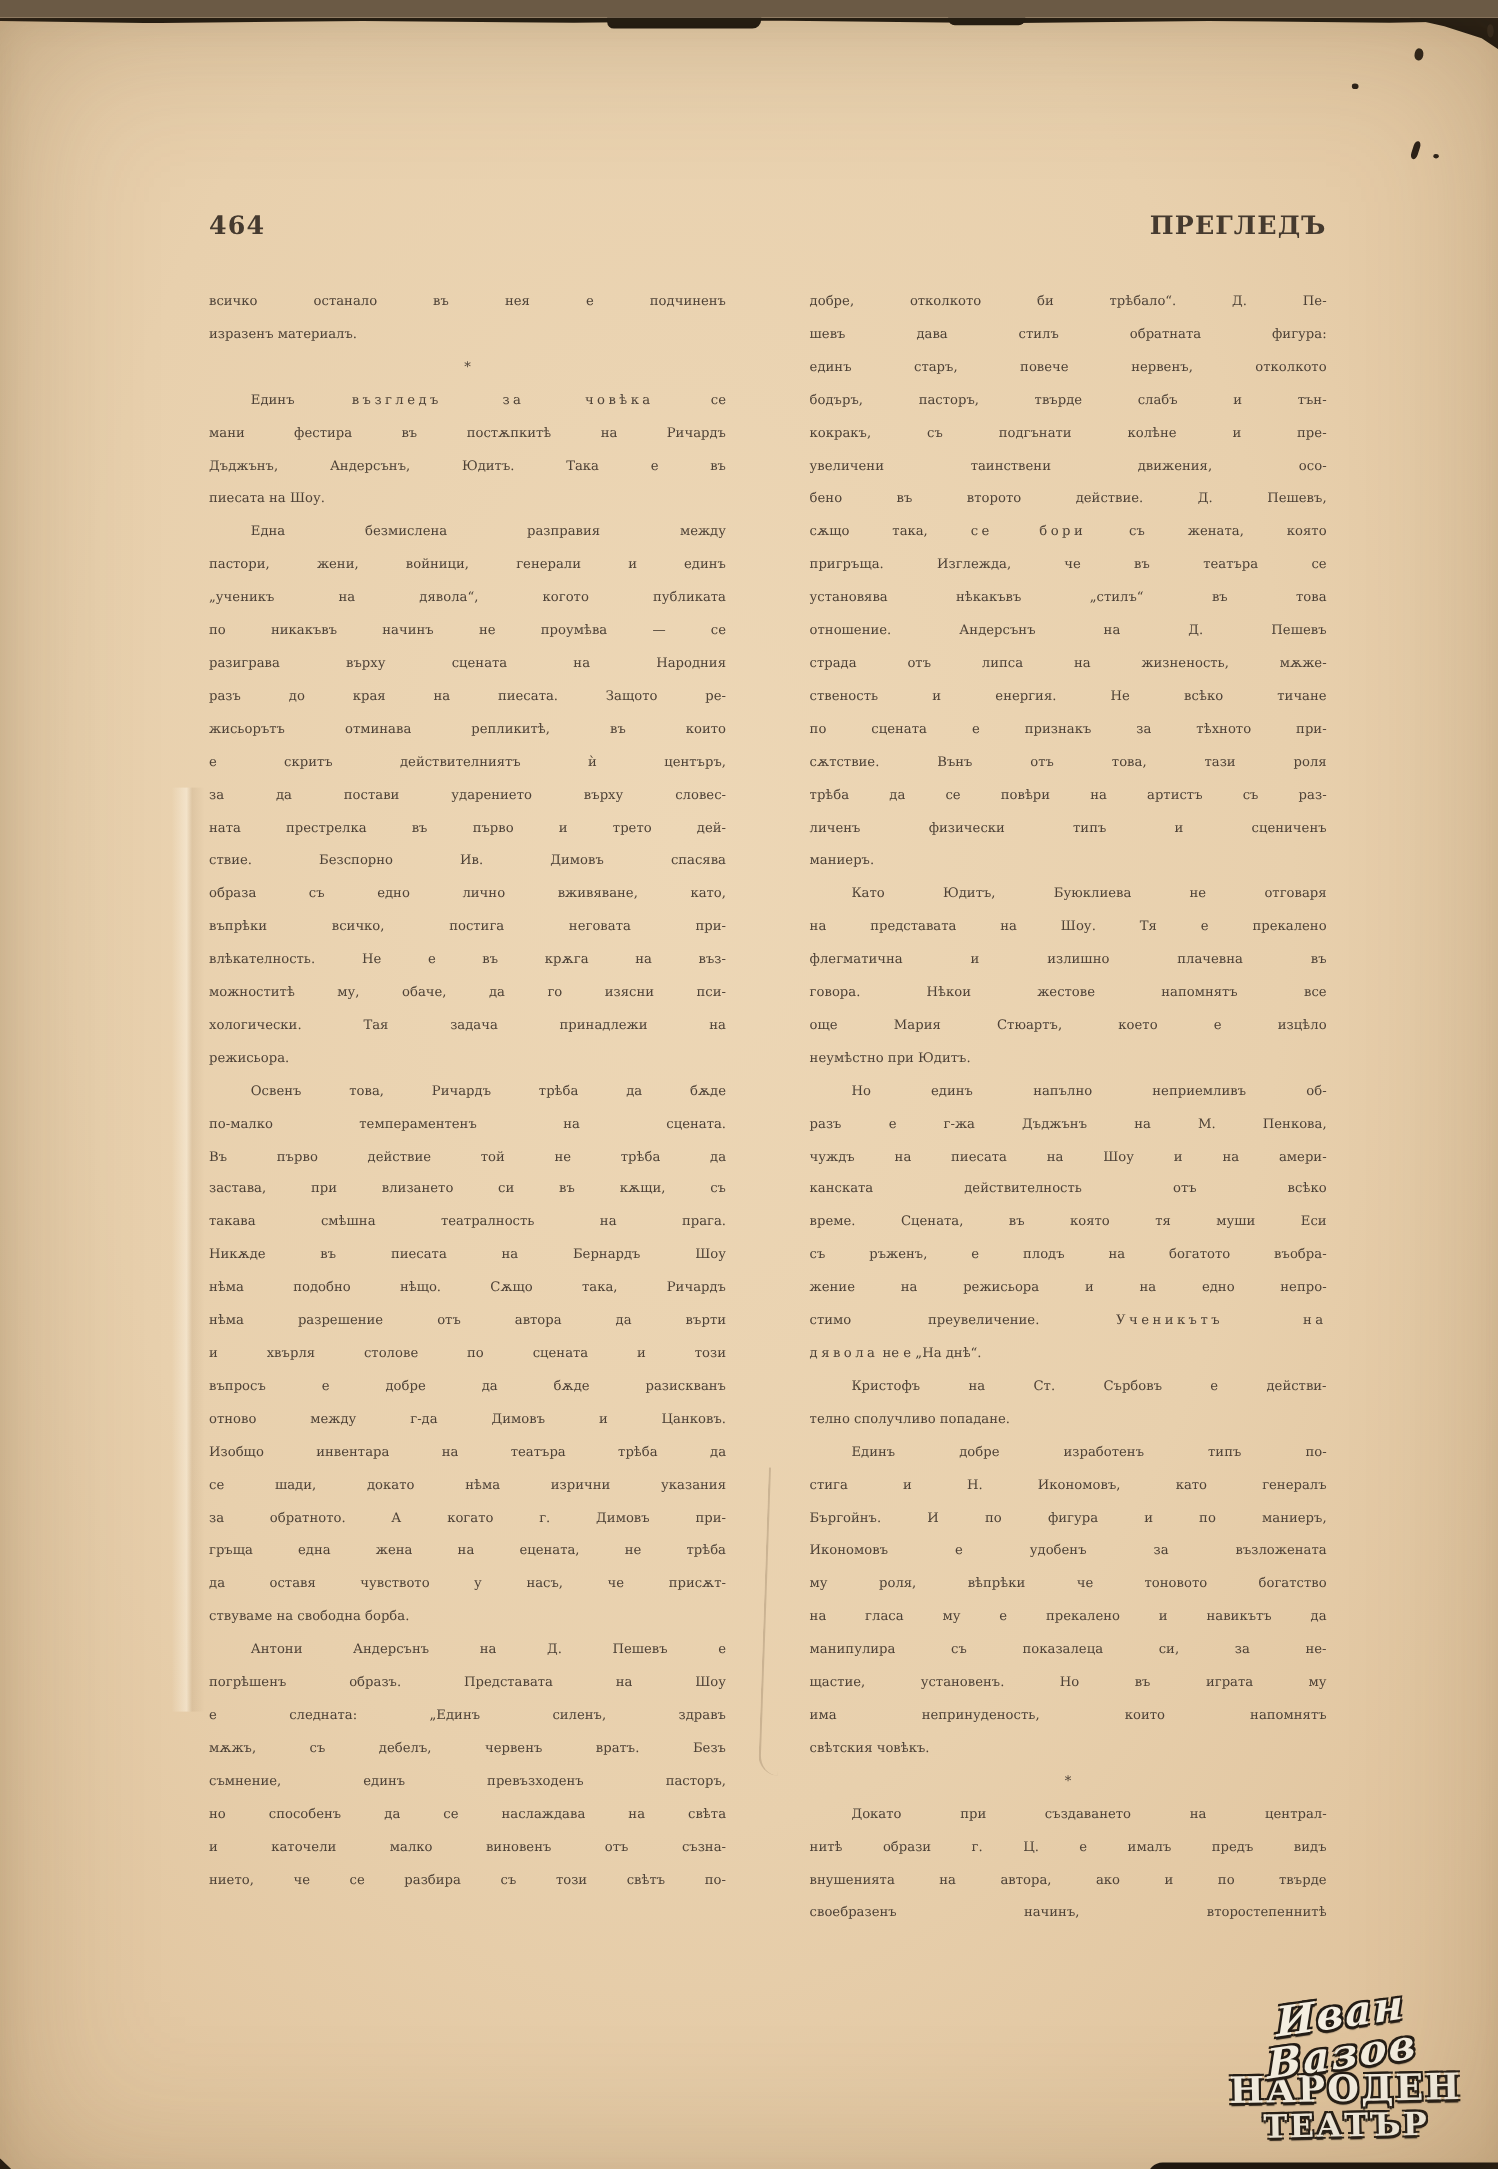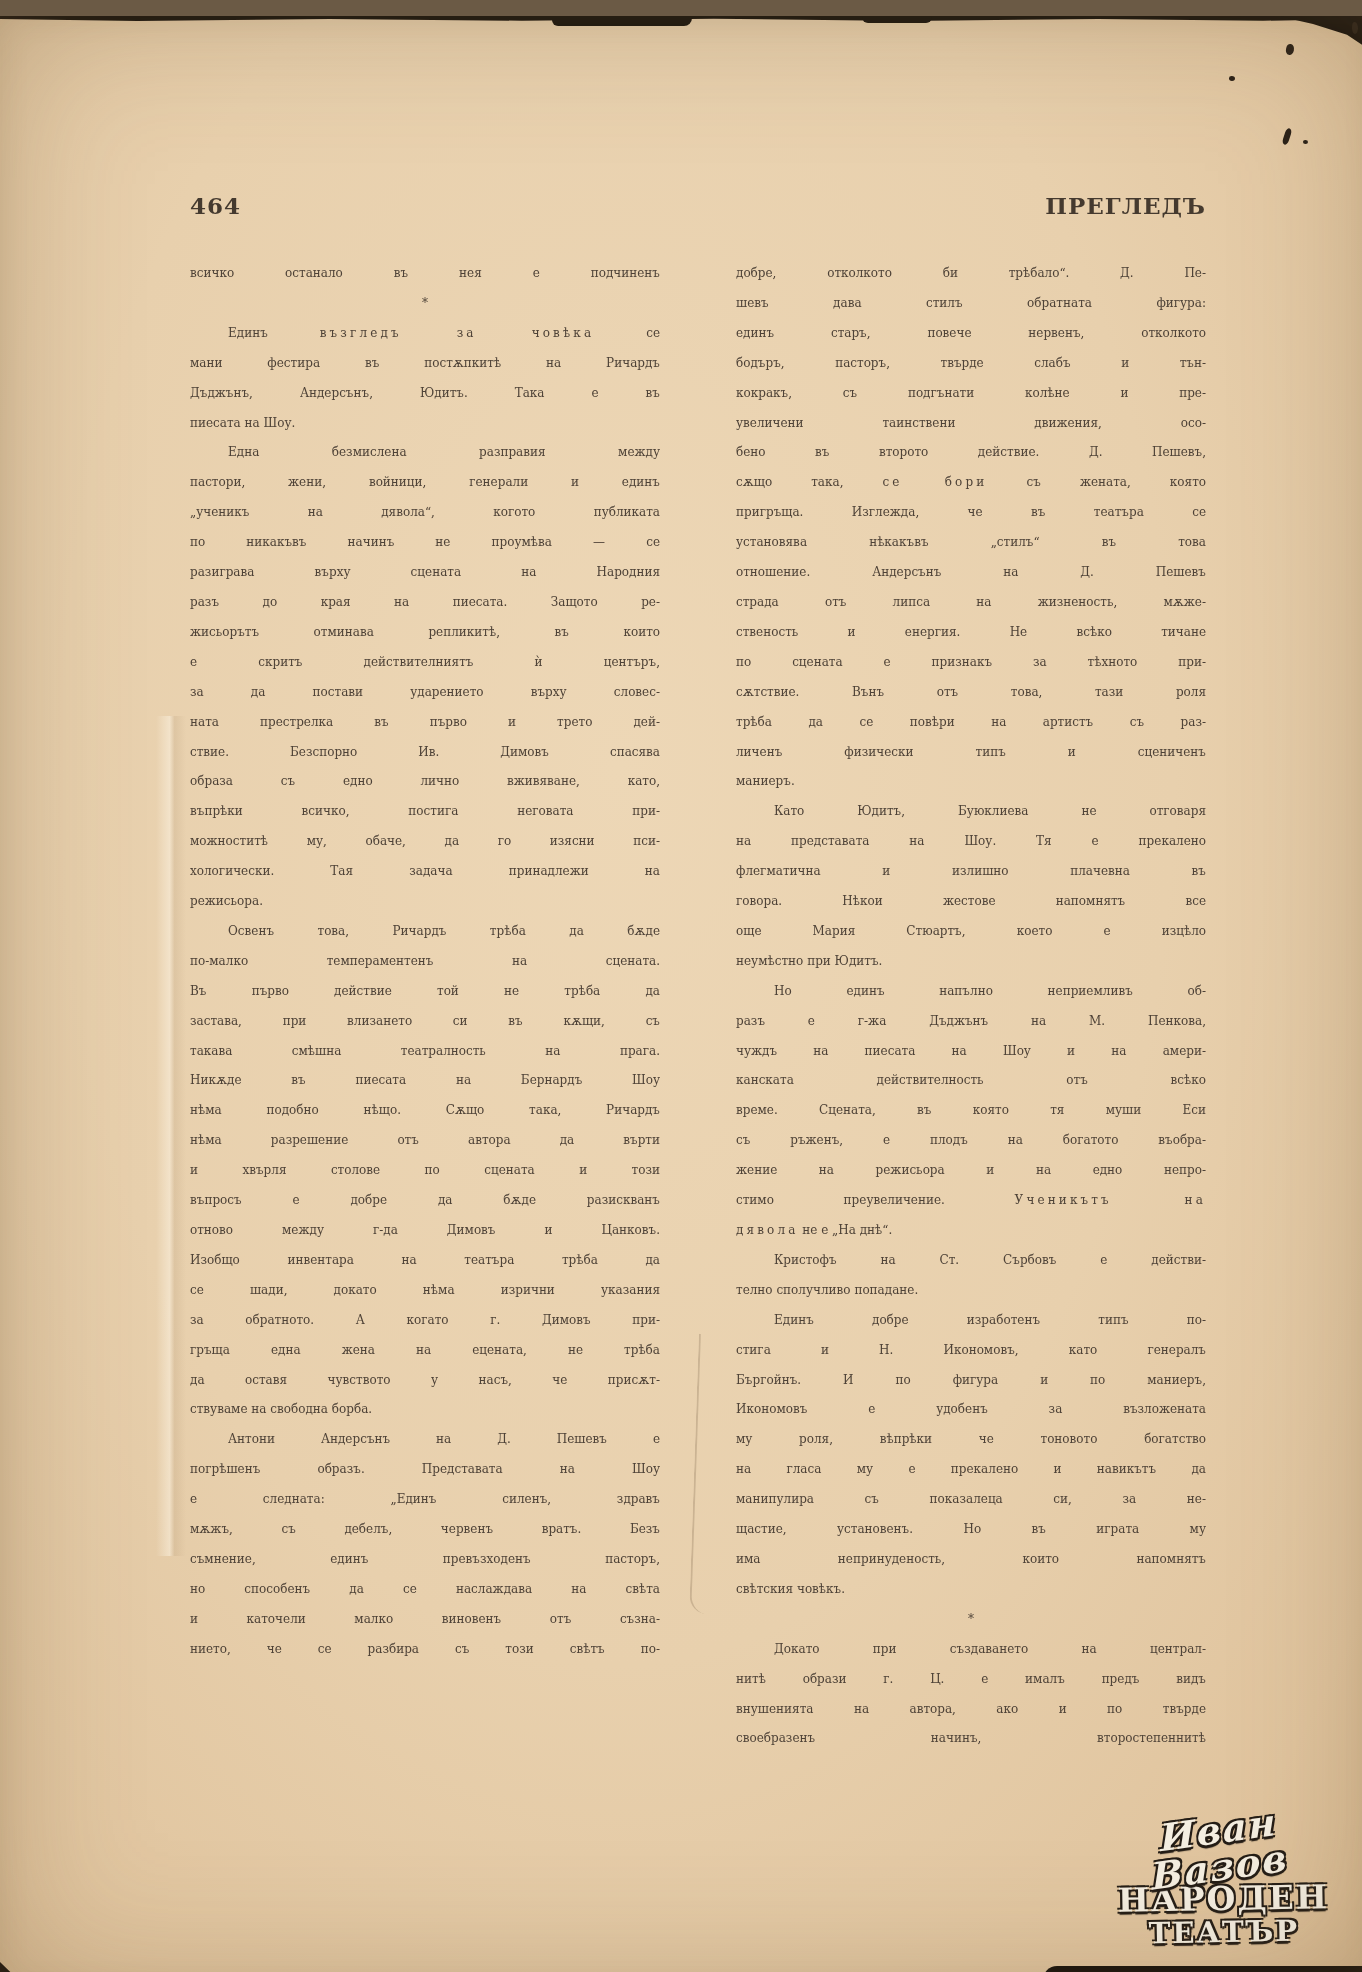--- a/index.html
+++ b/index.html
@@ -101,38 +101,40 @@
   <div class="crease-left"></div>
   <div class="crease-gutter"></div>
 
   <div class="header">
     <span>464</span>
     <span>ПРЕГЛЕДЪ</span>
   </div>
 
   <div class="col col-left">
       <div class="line">всичко останало въ нея е подчиненъ</div>
+      <div class="line end">изразенъ материалъ.</div>
       <div class="line center">*</div>
       <div class="line indent"><span>Единъ </span><span class="sp">възгледъ за човѣка</span><span> се</span></div>
       <div class="line">мани фестира въ постѫпкитѣ на Ричардъ</div>
       <div class="line">Дъджънъ, Андерсънъ, Юдитъ. Така е въ</div>
       <div class="line end">пиесата на Шоу.</div>
       <div class="line indent">Една безмислена разправия между</div>
       <div class="line">пастори, жени, войници, генерали и единъ</div>
       <div class="line">„ученикъ на дявола“, когото публиката</div>
       <div class="line">по никакъвъ начинъ не проумѣва — се</div>
       <div class="line">разиграва върху сцената на Народния</div>
       <div class="line">разъ до края на пиесата. Защото ре-</div>
       <div class="line">жисьорътъ отминава репликитѣ, въ които</div>
       <div class="line">е скритъ действителниятъ ѝ центъръ,</div>
       <div class="line">за да постави ударението върху словес-</div>
       <div class="line">ната престрелка въ първо и трето дей-</div>
       <div class="line">ствие. Безспорно Ив. Димовъ спасява</div>
       <div class="line">образа съ едно лично вживяване, като,</div>
       <div class="line">въпрѣки всичко, постига неговата при-</div>
+      <div class="line">влѣкателность. Не е въ крѫга на въз-</div>
       <div class="line">можноститѣ му, обаче, да го изясни пси-</div>
       <div class="line">хологически. Тая задача принадлежи на</div>
       <div class="line end">режисьора.</div>
       <div class="line indent">Освенъ това, Ричардъ трѣба да бѫде</div>
       <div class="line">по-малко темпераментенъ на сцената.</div>
       <div class="line">Въ първо действие той не трѣба да</div>
       <div class="line">застава, при влизането си въ кѫщи, съ</div>
       <div class="line">такава смѣшна театралность на прага.</div>
       <div class="line">Никѫде въ пиесата на Бернардъ Шоу</div>
       <div class="line">нѣма подобно нѣщо. Сѫщо така, Ричардъ</div>

